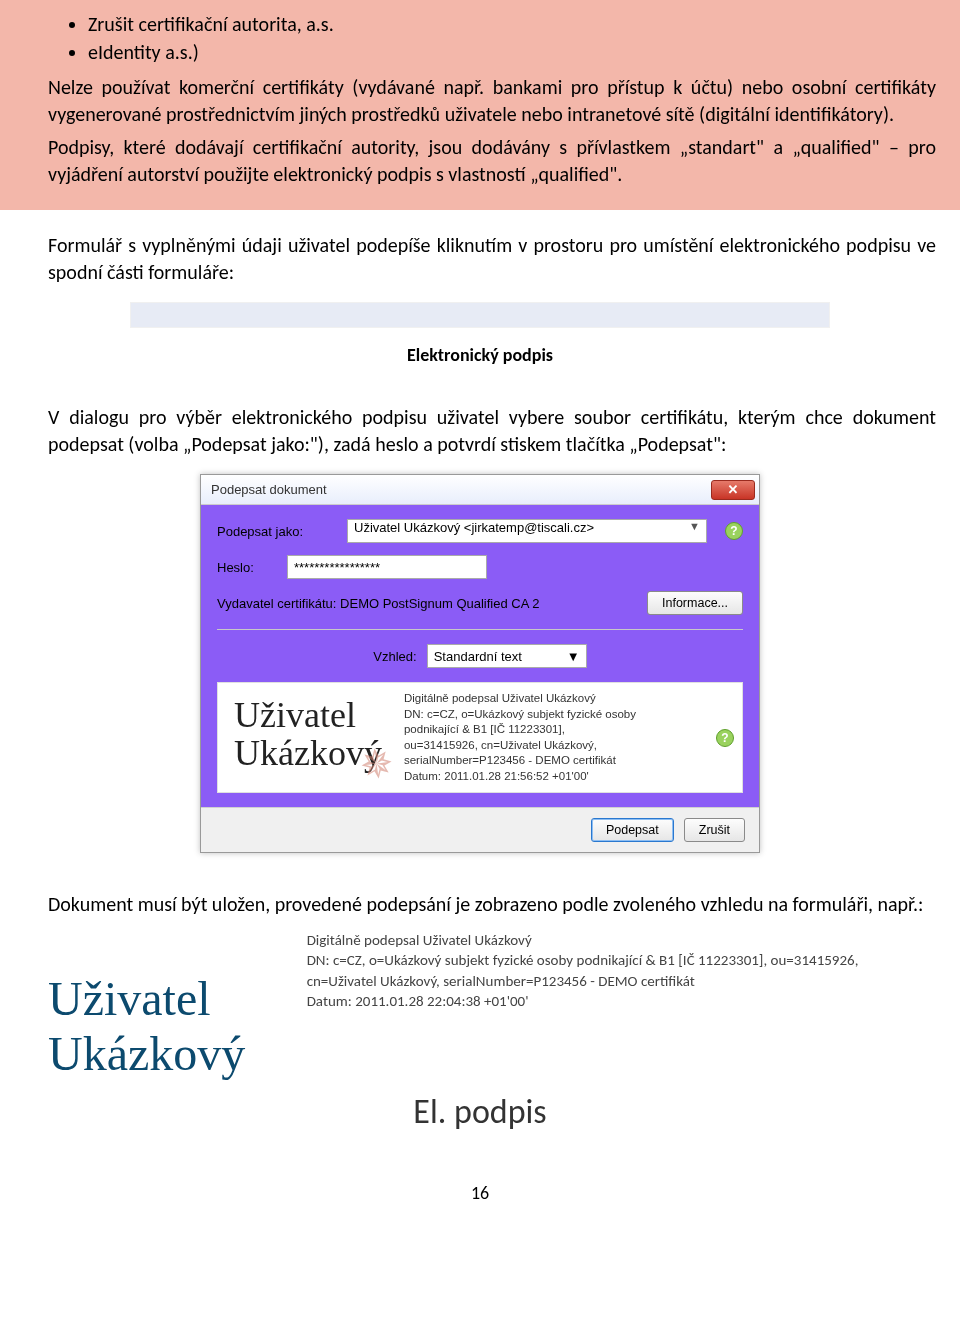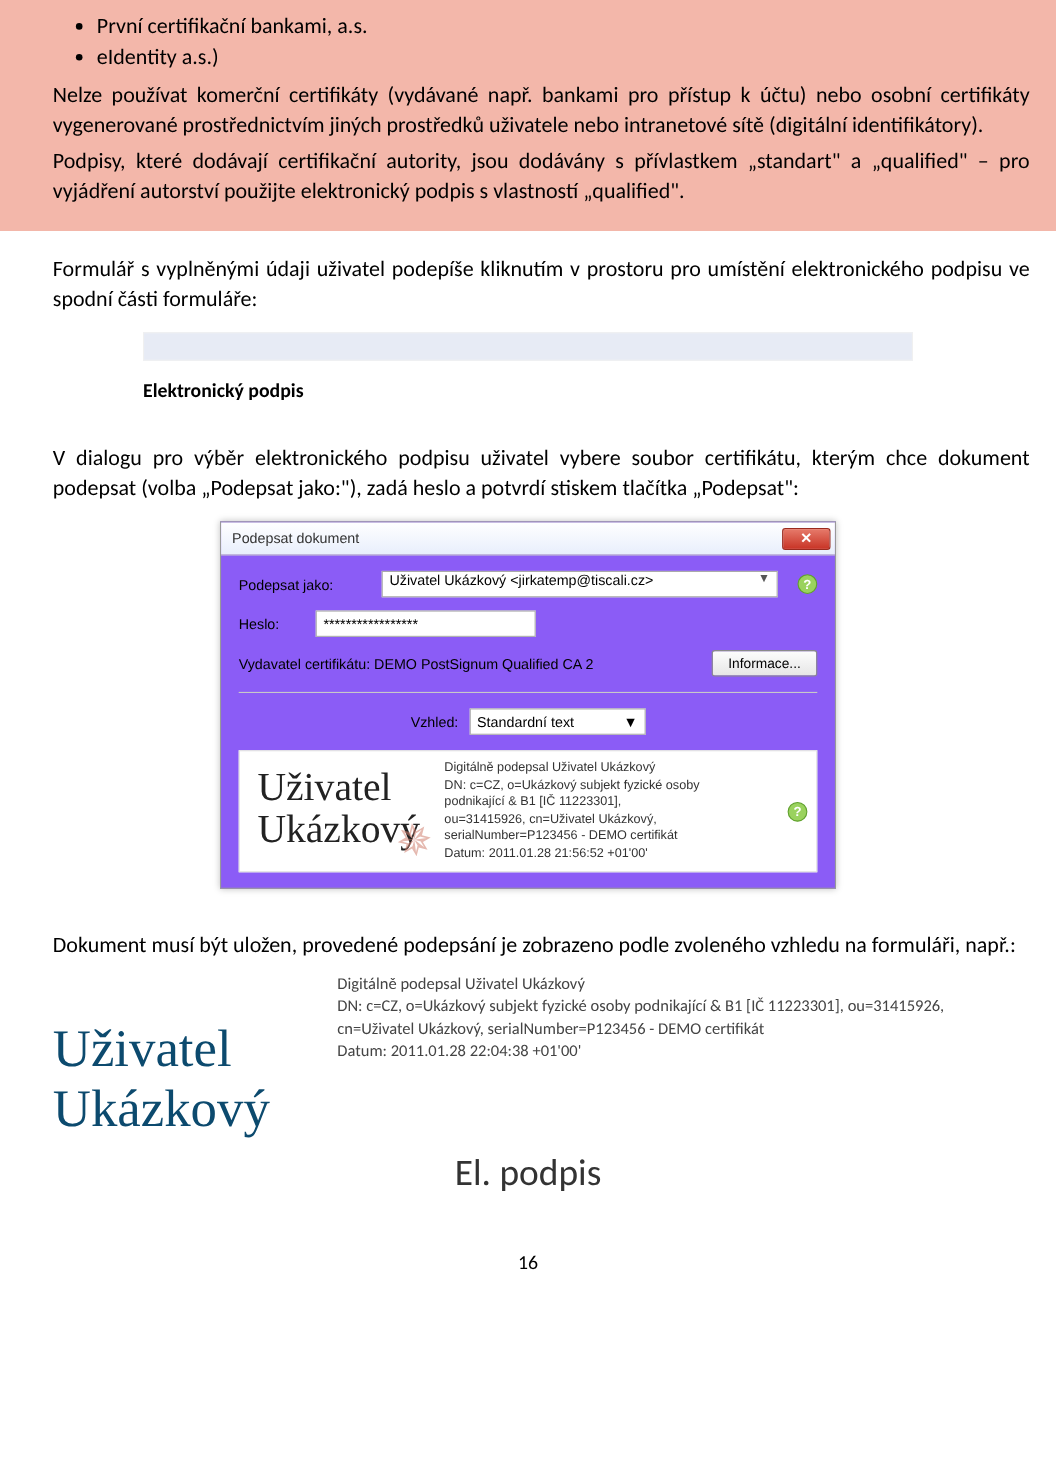--- a/index.html
+++ b/index.html
@@ -7,21 +7,21 @@
   .page { width: 960px; }
   .pink-box { background: #f3b7aa; padding: 8px 24px 22px 48px; }
   .bullets { list-style: disc; margin: 0 0 10px 40px; font-size: 20px; }
   .bullets li { margin: 4px 0; }
   .pink-box p { font-size: 20px; line-height: 1.35; text-align: justify; margin-top: 6px; }
   .body-text { padding: 22px 24px 0 48px; font-size: 20px; line-height: 1.35; text-align: justify; }
 
   
   .el-sig-strip { margin: 16px auto; width: 700px; }
   .strip-blank { background: #e7ebf5; height: 26px; border: 1px solid #f0f0f0; }
-  .strip-caption { font-weight: 600; margin-top: 16px; font-size: 18px; }
+  .strip-caption { text-align: center; font-weight: 600; margin-top: 16px; font-size: 18px; }
 
   
   .dlg-wrap { width: 560px; margin: 16px auto; border: 1px solid #999; background: #8b5cf6; box-shadow: 0 0 6px rgba(0,0,0,0.25); font-size: 13px; font-family: "Segoe UI", Tahoma, sans-serif; }
   .dlg-titlebar { display: flex; align-items: center; justify-content: space-between; height: 30px; background: linear-gradient(#fff,#e8eefc); border-bottom: 1px solid #ccc; padding: 0 4px 0 10px; }
   .dlg-title { color: #333; }
   .dlg-close { width: 44px; height: 20px; border-radius: 3px; background: linear-gradient(#e67a6a,#c83426); color: #fff; text-align: center; line-height: 18px; font-weight: bold; border: 1px solid #9a2a1e; }
   .dlg-body { padding: 14px 16px; position: relative; }
   .row { display: flex; align-items: center; margin-bottom: 12px; gap: 10px; }
   .lbl { width: 120px; }
   .field { flex: 1; display: flex; background: #fff; border: 1px solid #aaa; height: 24px; padding: 0 6px; font-size: 13px; justify-content: space-between; }
@@ -48,21 +48,21 @@
   .el-podpis { text-align:center; font-size:34px; color:#333; margin-top:10px; font-family: Calibri, Arial, sans-serif; }
 
   .pagenum { text-align:center; font-size:18px; margin-top:50px; padding-bottom:20px; }
 </style>
 </head>
 <body>
 <div class="page">
 
 <div class="pink-box">
   <ul class="bullets">
-    <li>První certifikační bankami, a.s.</li>
+    <li>Zrušit certifikační autorita, a.s.</li>
     <li>eIdentity a.s.)</li>
   </ul>
   <p>Nelze používat komerční certifikáty (vydávané např. bankami pro přístup k účtu) nebo osobní certifikáty vygenerované prostřednictvím jiných prostředků uživatele nebo intranetové sítě (digitální identifikátory).</p>
   <p>Podpisy, které dodávají certifikační autority, jsou dodávány s přívlastkem „standart" a „qualified" – pro vyjádření autorství použijte elektronický podpis s vlastností „qualified".</p>
 </div>
 
 <p class="body-text">Formulář s vyplněnými údaji uživatel podepíše kliknutím v prostoru pro umístění elektronického podpisu ve spodní části formuláře:</p>
 
 <div class="el-sig-strip">
   <div class="strip-blank"></div>
@@ -111,20 +111,24 @@
       </div>
       <div class="preview-details">
         <div>Digitálně podepsal Uživatel Ukázkový</div>
         <div>DN: c=CZ, o=Ukázkový subjekt fyzické osoby podnikající &amp; B1 [IČ 11223301],</div>
         <div>ou=31415926, cn=Uživatel Ukázkový, serialNumber=P123456 - DEMO certifikát</div>
         <div>Datum: 2011.01.28 21:56:52 +01'00'</div>
       </div>
       <span class="help-badge" style="align-self:center">?</span>
     </div>
   </div>
+  <div class="dlg-footer">
+    <span class="btn btn-primary">Podepsat</span>
+    <span class="btn">Zrušit</span>
+  </div>
 </div>
 
 <p class="body-text">Dokument musí být uložen, provedené podepsání je zobrazeno podle zvoleného vzhledu na formuláři, např.:</p>
 
 <div class="sig-block">
   <div class="sig-name">Uživatel Ukázkový</div>
   <div class="sig-details">
     <div>Digitálně podepsal Uživatel Ukázkový</div>
     <div>DN: c=CZ, o=Ukázkový subjekt fyzické osoby podnikající &amp; B1 [IČ 11223301], ou=31415926, cn=Uživatel Ukázkový, serialNumber=P123456 - DEMO certifikát</div>
     <div>Datum: 2011.01.28 22:04:38 +01'00'</div>

